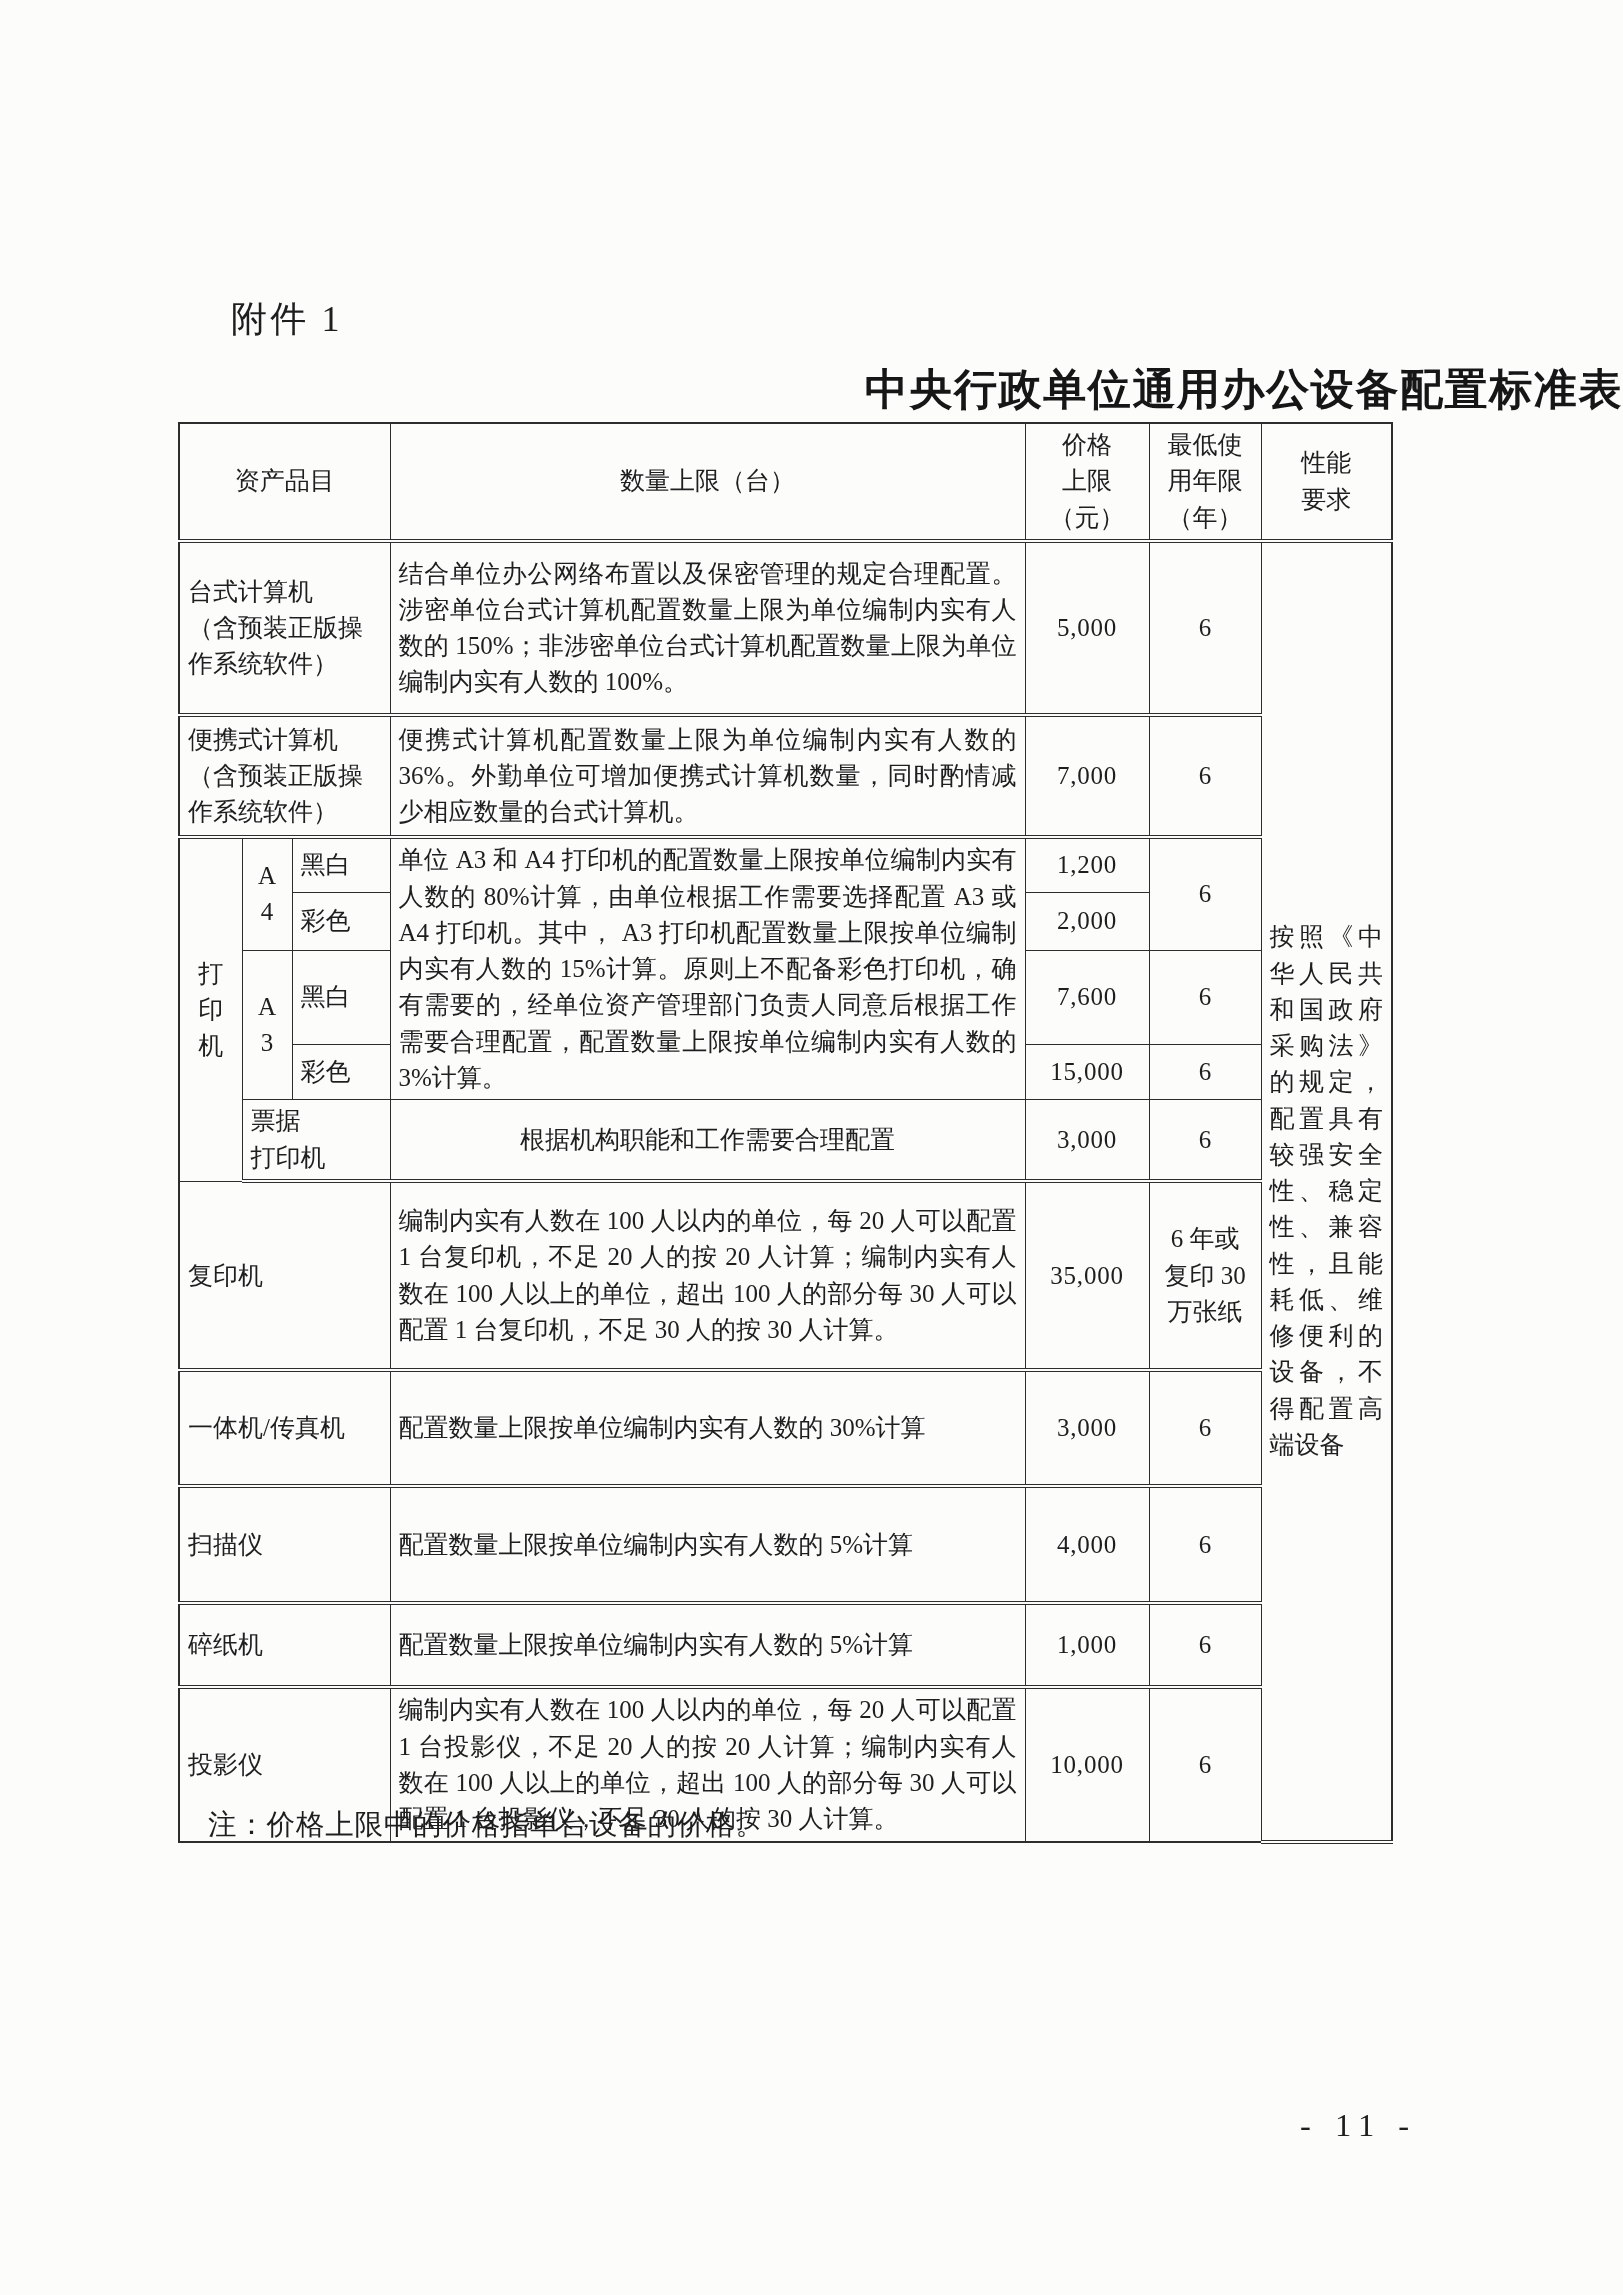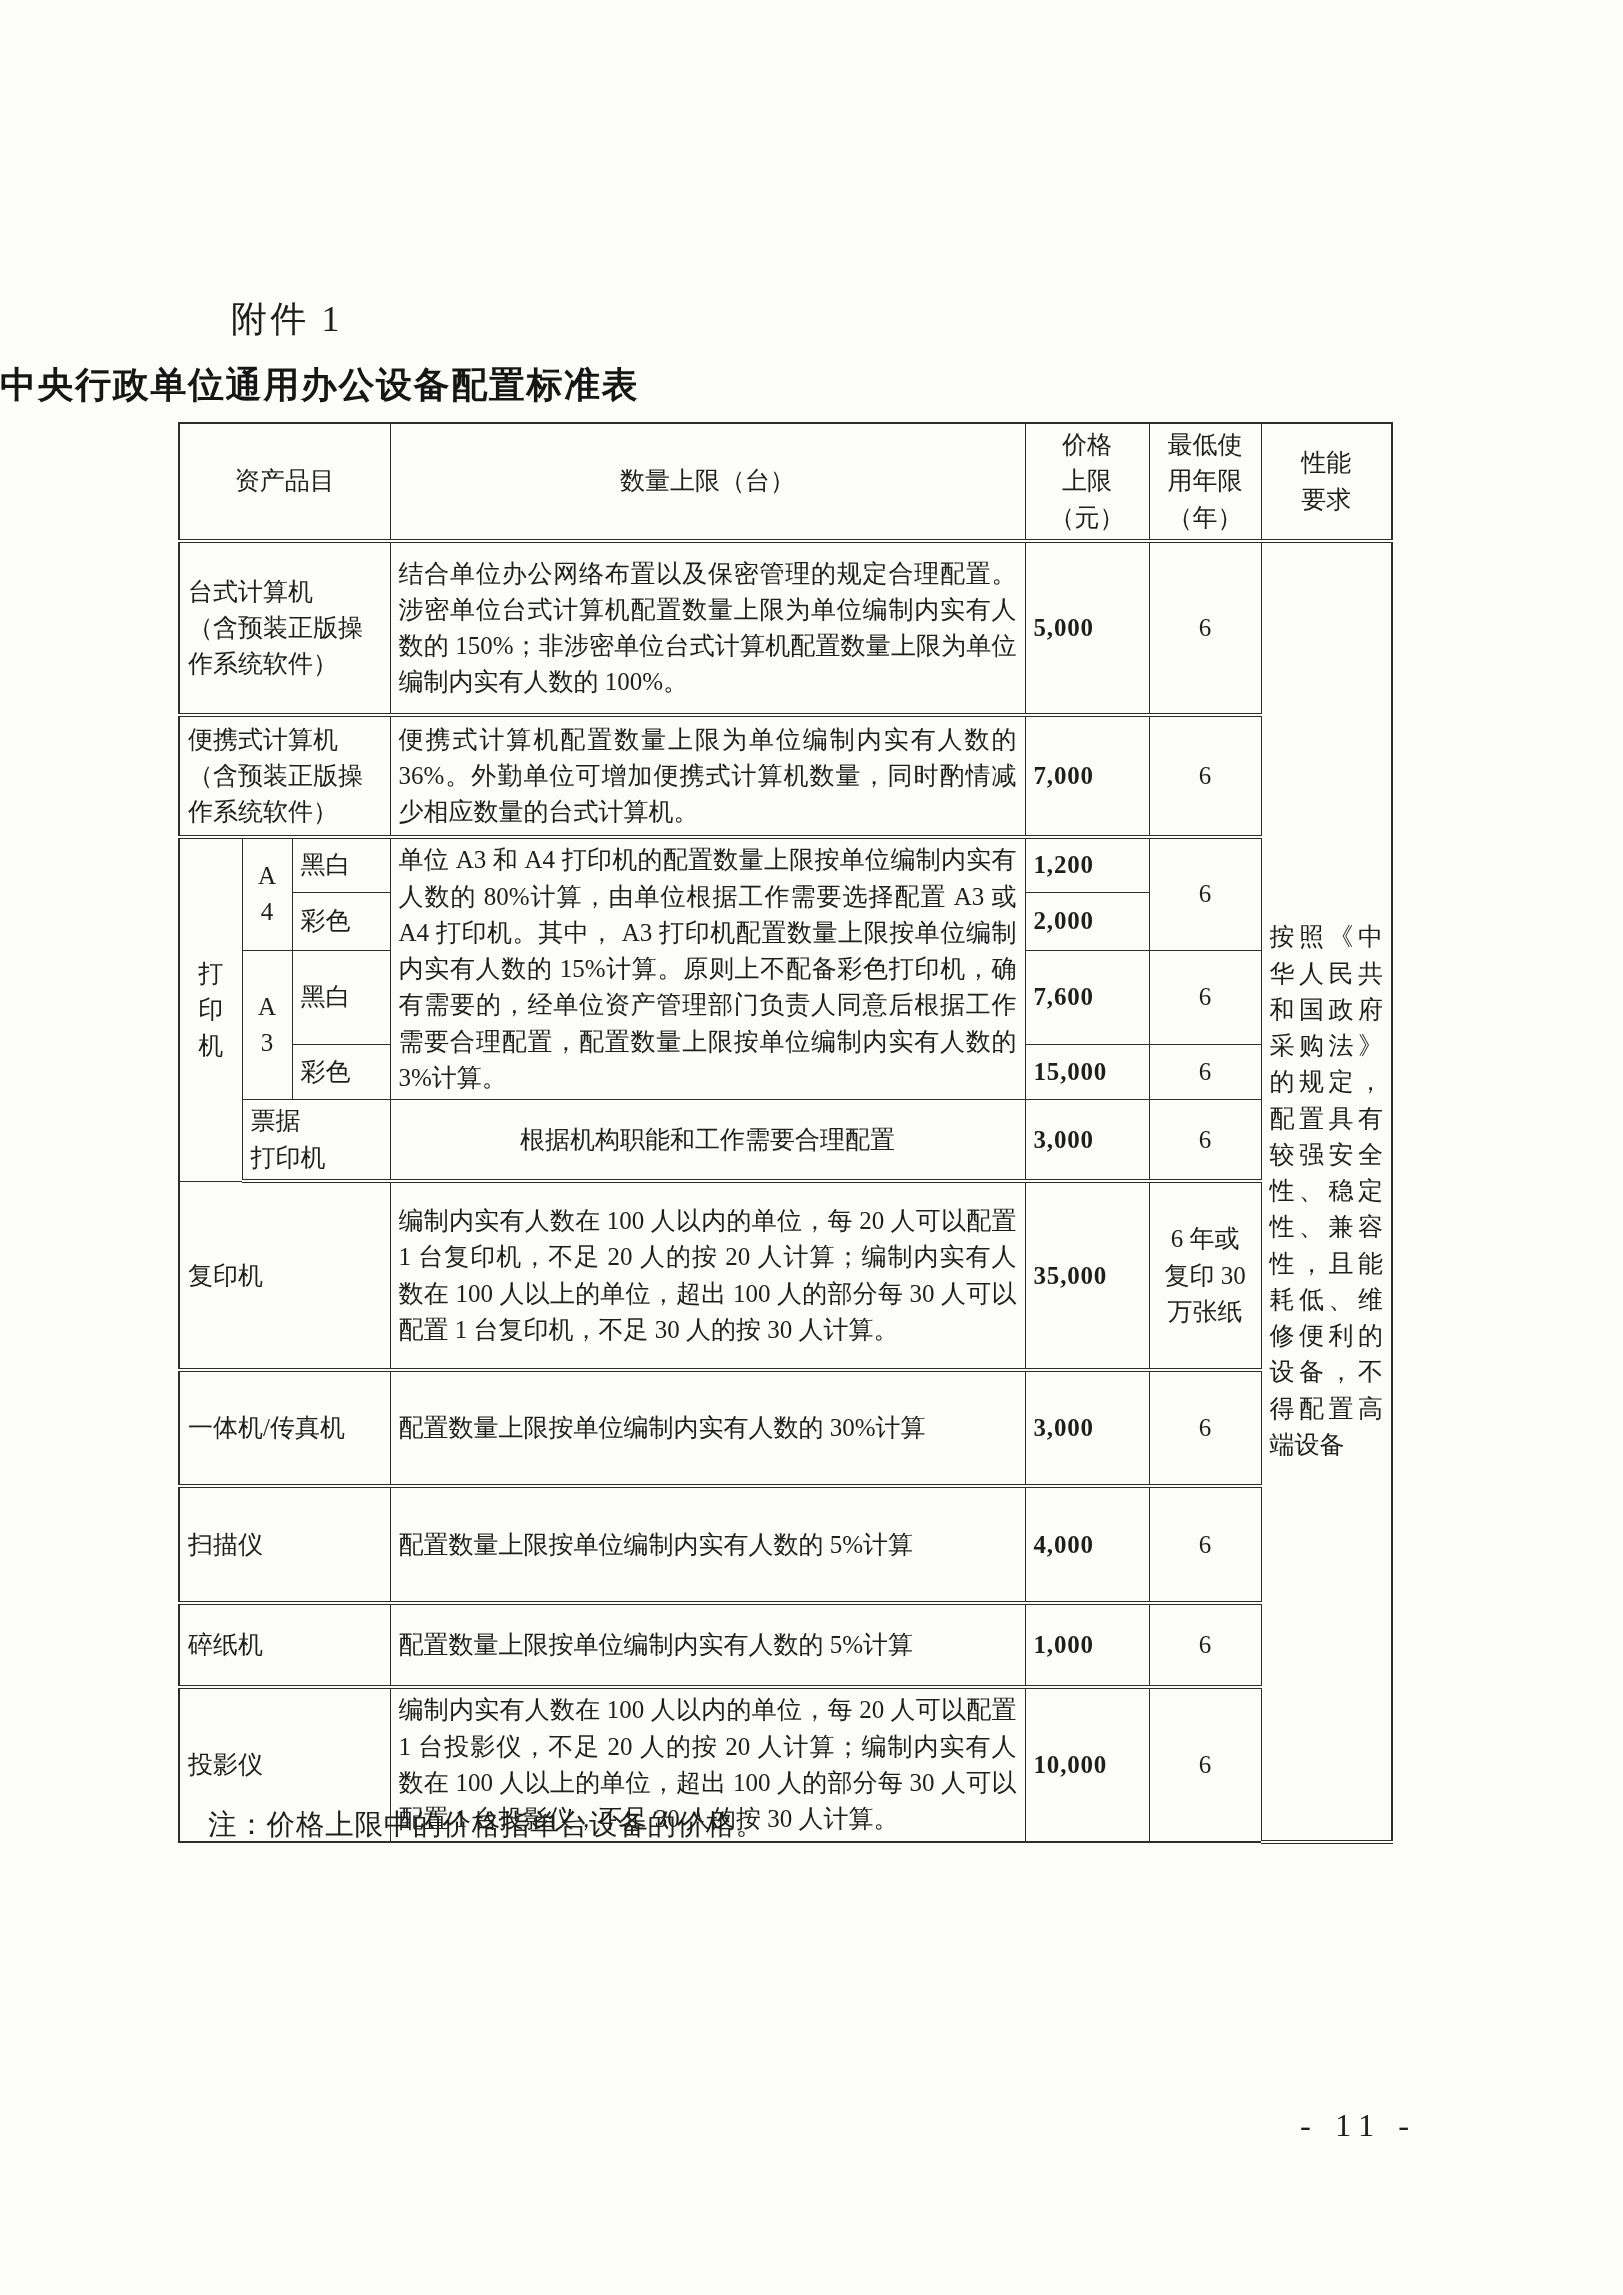--- a/index.html
+++ b/index.html
@@ -11,23 +11,23 @@
     font-family:"Liberation Serif","DejaVu Serif",serif;
     color:#1e1e1e;
     overflow:hidden;
   }
   .attachment{
     position:absolute;left:231px;top:295px;
     font-size:36px;letter-spacing:3.2px;
   }
   .title{
     position:absolute;left:0;top:361px;width:100%;
-    text-align:left;
+    text-align:right;
     font-family:"Liberation Sans","DejaVu Sans",sans-serif;
-    font-weight:700;font-size:36px;letter-spacing:1.6px;
+    font-weight:700;font-size:43px;letter-spacing:1.6px;
     margin:0;color:#161616;
   }
   table.std{
     position:absolute;left:178px;top:422px;
     width:1213px;
     border-collapse:collapse;table-layout:fixed;
     border:2.4px solid #2d2d2d;
   }
   table.std td{
     border:1.6px solid #2d2d2d;
@@ -38,21 +38,21 @@
   }
   tr.sep > td{border-bottom:4.8px double #2d2d2d;}
   .c-head{text-align:center;font-size:28px;line-height:1.35;padding:4.8px 3.2px;}
   .pre{white-space:pre-line;}
   .c-label{text-align:left;font-size:26px;line-height:1.5;padding:4.8px 4.8px;}
   .c-desc{text-align:justify;font-size:25px;line-height:1.5;padding:6.3px 16px;}
   .c-desc-printer{text-align:justify;font-size:24px;line-height:1.3;padding:4.8px 14.3px;}
   .c-desc-copier{text-align:justify;font-size:24.6px;line-height:1.4;padding:4.8px 16px;}
   .c-desc-projector{text-align:justify;font-size:21.4px;line-height:1.18;padding:3.2px 14.3px;}
   .c-desc-center{text-align:center;font-size:25px;padding:4.8px 8px;}
-  .c-num{font-size:25px;letter-spacing:0.8px;font-weight:bold;}
+  .c-num{text-align:center;font-size:25px;letter-spacing:0.8px;}
   .c-years{text-align:center;font-size:25px;line-height:1.4;}
   .c-vert{text-align:center;font-size:27px;line-height:1.9;padding:3.2px 1.6px;}
   .c-perf{
     text-align:justify;font-size:26px;line-height:1.32;
     padding:6.3px 9.5px;vertical-align:middle;
   }
   .note{
     position:absolute;left:208px;top:1806px;
     font-size:28.5px;letter-spacing:0.8px;
   }

